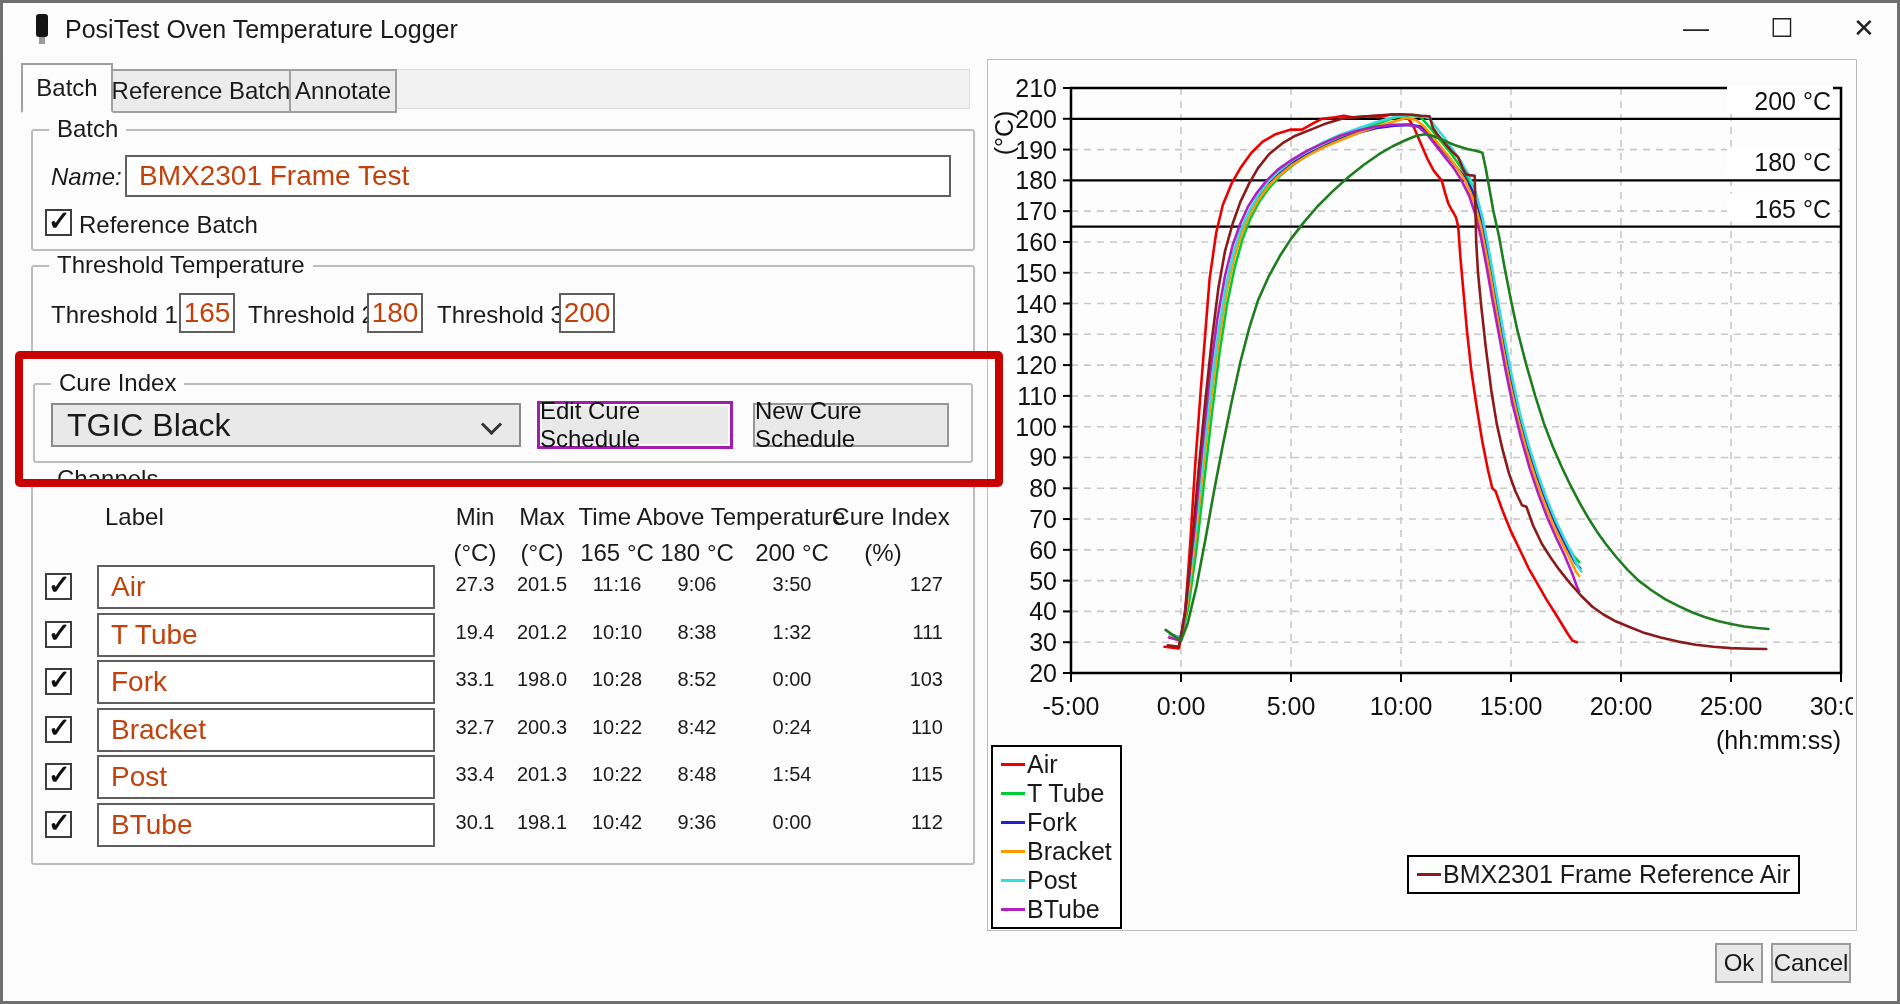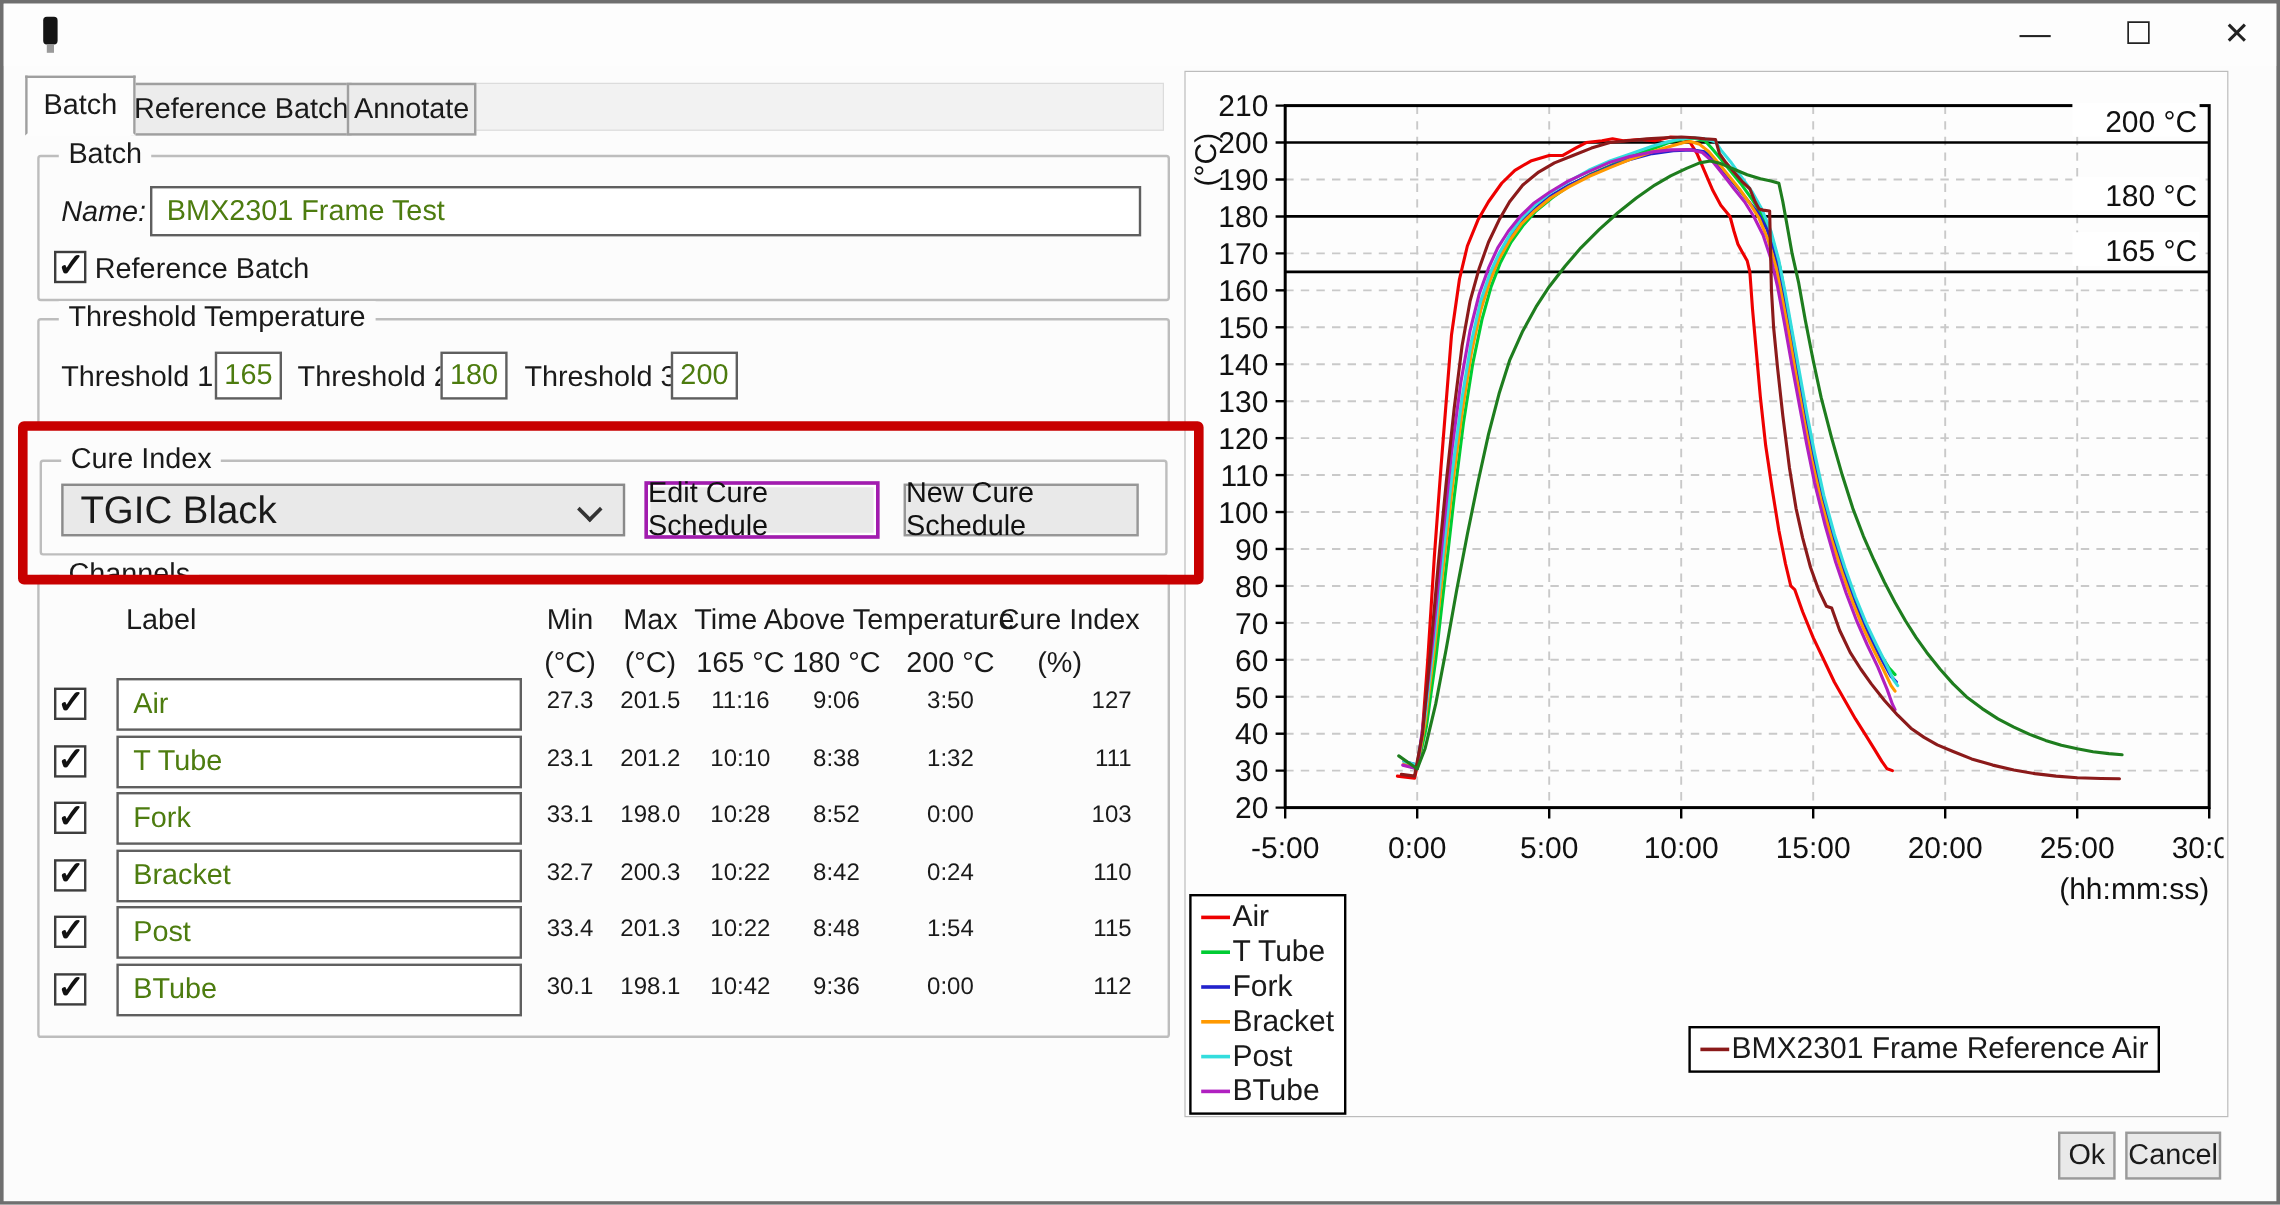--- a/index.html
+++ b/index.html
@@ -13,21 +13,21 @@
   
   .tabstrip-bg{position:absolute;left:18px;top:66px;width:947px;height:38px;background:#f2f2f2;border:1px solid #dcdcdc;}
   .tab{position:absolute;display:flex;align-items:center;justify-content:center;font-size:24px;border:2px solid #9f9f9f;background:#ececec;}
   .tab.active{left:18px;top:60px;width:88px;height:46px;background:#fdfdfd;border-bottom-color:#fdfdfd;z-index:3;}
   .tab.t2{left:106px;top:66px;width:180px;height:40px;}
   .tab.t3{left:286px;top:66px;width:104px;height:40px;}
   
   .grp{position:absolute;border:2px solid #bdbdbd;border-radius:3px;}
   .grp-label{position:absolute;top:-16px;left:16px;background:#fcfcfc;padding:0 8px;font-size:24px;white-space:nowrap;}
   .lbl{position:absolute;font-size:24px;white-space:nowrap;}
-  .tbox{position:absolute;background:#fff;border:2px solid #5f5f5f;font-size:24px;font-family:"Liberation Sans",sans-serif;color:#4d7c0f;padding:0 0 0 12px;box-sizing:border-box;}
+  .tbox{position:absolute;background:#fff;border:2px solid #5f5f5f;font-size:28px;font-family:"Liberation Sans",sans-serif;color:#c2410c;padding:0 0 0 12px;box-sizing:border-box;}
   .tbox.center{padding:0;text-align:center;display:flex;align-items:center;justify-content:center;}
   .cb{position:absolute;width:27px;height:27px;background:#fff;border:2.5px solid #3d3d3d;box-sizing:border-box;}
   .cb .tick{position:absolute;left:1px;top:-6px;font-size:27px;font-weight:700;color:#111;}
   
   .hl-red{position:absolute;left:12px;top:348px;width:972px;height:120px;border:8px solid #c80000;border-radius:5px;pointer-events:none;z-index:5;}
   .dropdown{position:absolute;background:#e9e9e9;border:2px solid #8a8a8a;display:flex;align-items:center;font-size:32px;padding-left:14px;box-sizing:border-box;}
   .chev{position:absolute;right:20px;top:12px;width:12px;height:12px;border-right:3px solid #333;border-bottom:3px solid #333;transform:rotate(45deg);}
   .btn{position:absolute;background:#e9e9e9;border:2px solid #979797;display:flex;align-items:center;justify-content:center;font-size:24px;box-sizing:border-box;color:#111;}
   .btn.focus{border:3px solid #a21caf;box-shadow:inset 0 0 0 2px #ffffff;}
   
@@ -50,20 +50,21 @@
 
 <div class="window">
 
   <div class="titlebar">
     <span class="app-icon">
       <svg width="18" height="34">
           <rect x="3" y="1" width="12" height="23" rx="3" fill="#141414"></rect>
           <rect x="6" y="24" width="6" height="7" fill="#9a9a9a"></rect>
         </svg>
     </span>
+    <span class="title-text">PosiTest Oven Temperature Logger</span>
     <button class="winbtn min">—</button>
     <button class="winbtn max">☐</button>
     <button class="winbtn close">✕</button>
   </div>
 
   <div class="tabstrip-bg"></div>
   <div class="tab active">Batch</div>
   <div class="tab t2">Reference Batch</div>
   <div class="tab t3">Annotate</div>
 
@@ -122,21 +123,21 @@
           <span class="cellnum" style="left: 544px; width: 80px;">11:16</span>
           <span class="cellnum" style="left: 624px; width: 80px;">9:06</span>
           <span class="cellnum" style="left: 719px; width: 80px;">3:50</span>
           <span class="cellnum" style="left: 830px; width: 80px; text-align: right;">127</span>
         </div>
         <div class="channel-row" style="top: 131.5px;">
           <span class="cb" style="left: 12px; top: 8px;">
             <span class="tick">✓</span>
           </span>
           <input class="tbox" value="T Tube" style="left: 64px; top: 0px; width: 338px; height: 44px;">
-          <span class="cellnum" style="left: 402px; width: 80px;">23.1</span>
+          <span class="cellnum" style="left: 402px; width: 80px;">19.4</span>
           <span class="cellnum" style="left: 469px; width: 80px;">201.2</span>
           <span class="cellnum" style="left: 544px; width: 80px;">10:10</span>
           <span class="cellnum" style="left: 624px; width: 80px;">8:38</span>
           <span class="cellnum" style="left: 719px; width: 80px;">1:32</span>
           <span class="cellnum" style="left: 830px; width: 80px; text-align: right;">111</span>
         </div>
         <div class="channel-row" style="top: 179px;">
           <span class="cb" style="left: 12px; top: 8px;">
             <span class="tick">✓</span>
           </span>

